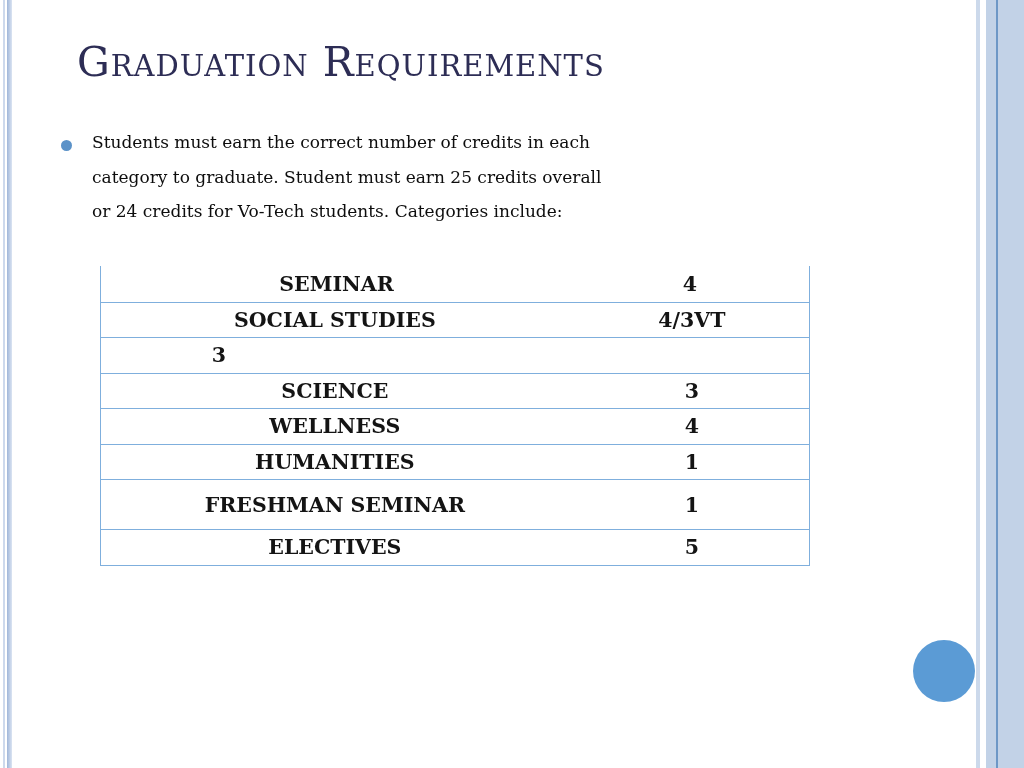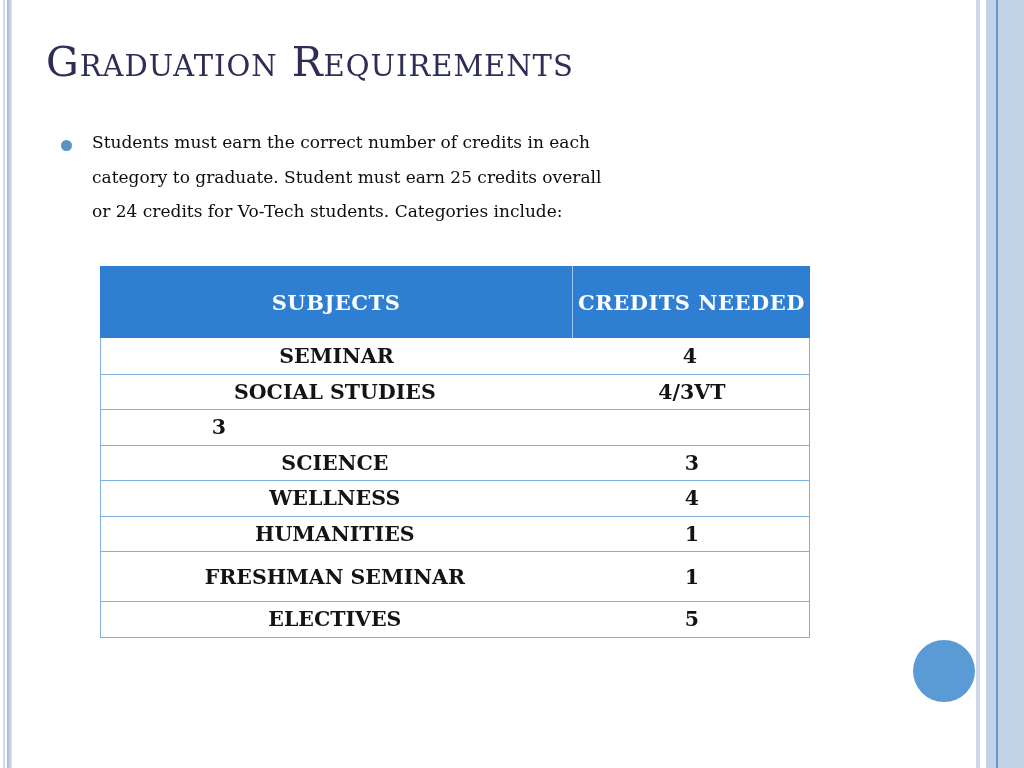--- a/index.html
+++ b/index.html
@@ -24,21 +24,21 @@
   
   .edge-right-thin{position:absolute;left:976px;top:0;width:4px;height:768px;background:#ccd9eb;}
   .edge-right-band{position:absolute;left:986px;top:0;width:38px;height:768px;background:var(--side-band-blue,#c2d2e7);}
   .edge-right-dark{position:absolute;left:10px;top:0;width:2px;height:768px;background:#6d97c6;}
 
   
   .accent-circle{position:absolute;left:913px;top:640px;width:62px;height:62px;border-radius:50%;
                  background:var(--accent-circle-blue,#5b9bd5);}
 
   
-  .title{position:absolute;left:46px;top:38px;font-size:41px;font-weight:400;
+  .title{position:absolute;left:77px;top:38px;font-size:41px;font-weight:400;
          font-variant:small-caps;letter-spacing:1px;color:var(--title-navy,#2d2d55);
          white-space:nowrap;}
 
   
   .bullet-dot{position:absolute;left:61px;top:140px;width:11px;height:11px;border-radius:50%;
               background:var(--bullet-dot-blue,#5b92c8);}
   .bullet-text{position:absolute;left:92px;top:125px;width:800px;font-size:17px;
                line-height:34.5px;color:#0d0d0d;}
 
   
@@ -75,24 +75,20 @@
   <h1 class="title">Graduation Requirements</h1>
 
   <div class="bullet-dot"></div>
   <div class="bullet-text">
     <div>Students must earn the correct number of credits in each</div>
     <div>category to graduate. Student must earn 25 credits overall</div>
     <div>or 24 credits for Vo-Tech students. Categories include:</div>
   </div>
 
   <div class="table">
-    <div class="thead">
-      <div class="th subject">SUBJECTS</div>
-      <div class="th credits">CREDITS NEEDED</div>
-    </div>
     <div class="tbody">
         <div class="trow">
           <div class="cell subject">SEMINAR</div>
           <div class="cell credits">4</div>
         </div>
         <div class="trow">
           <div class="cell subject">SOCIAL STUDIES</div>
           <div class="cell credits">4/3VT</div>
         </div>
         <div class="trow">

